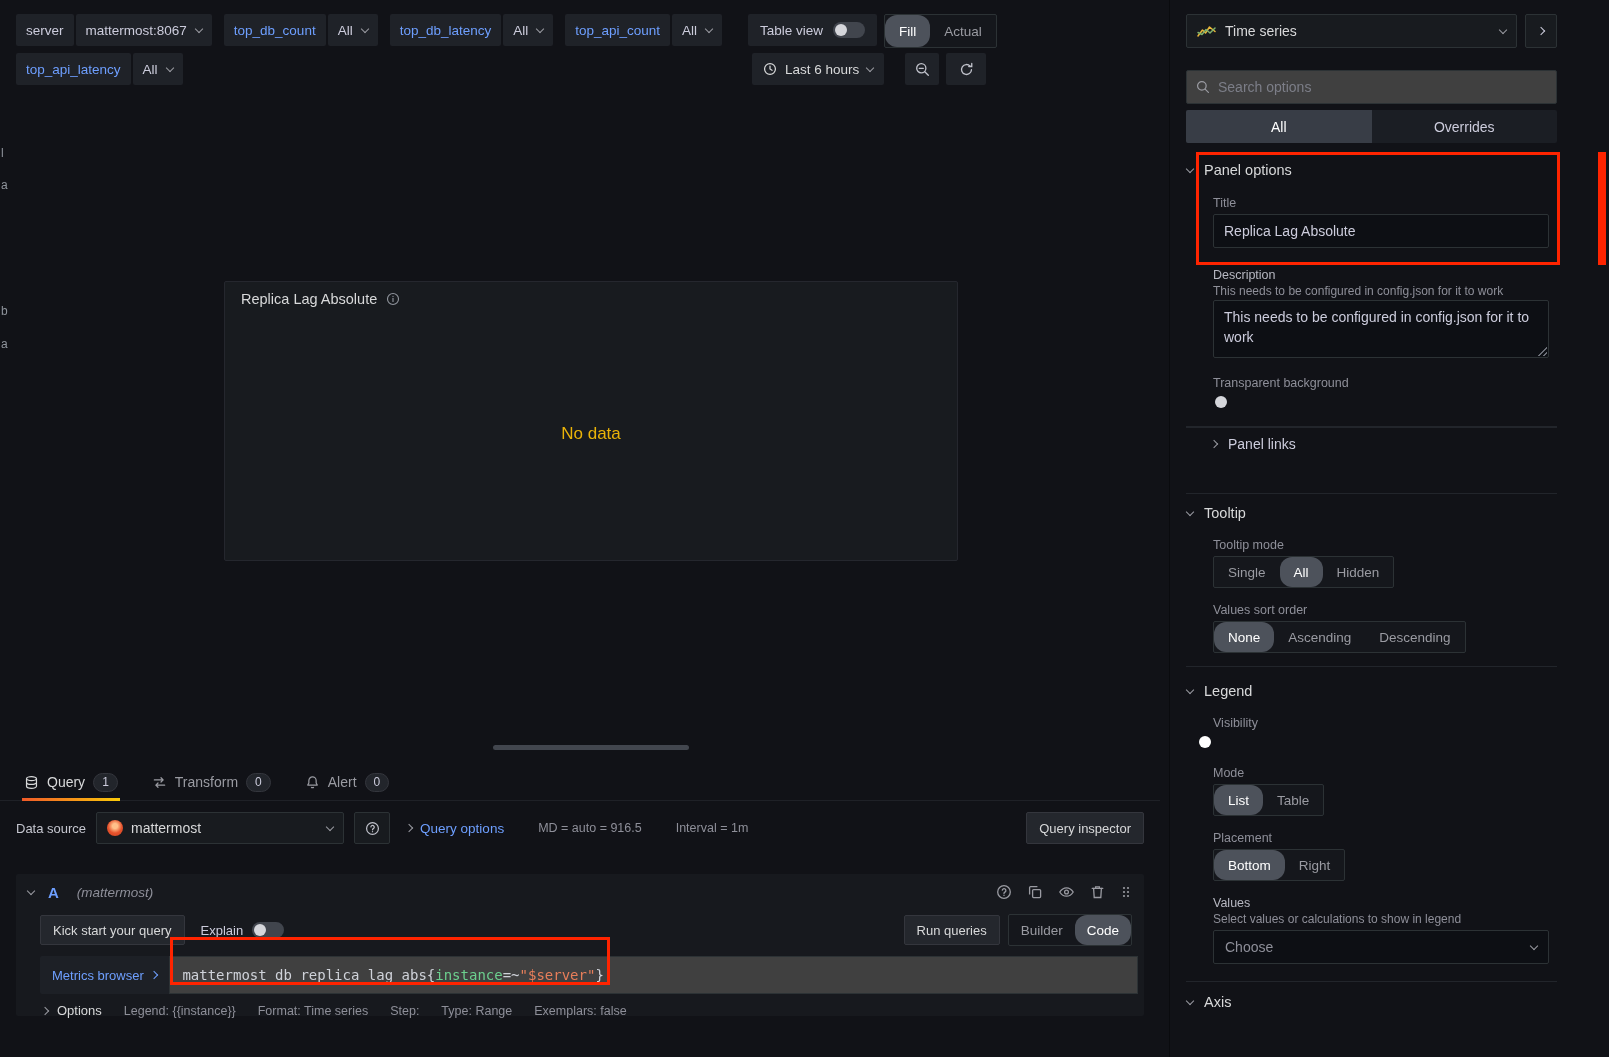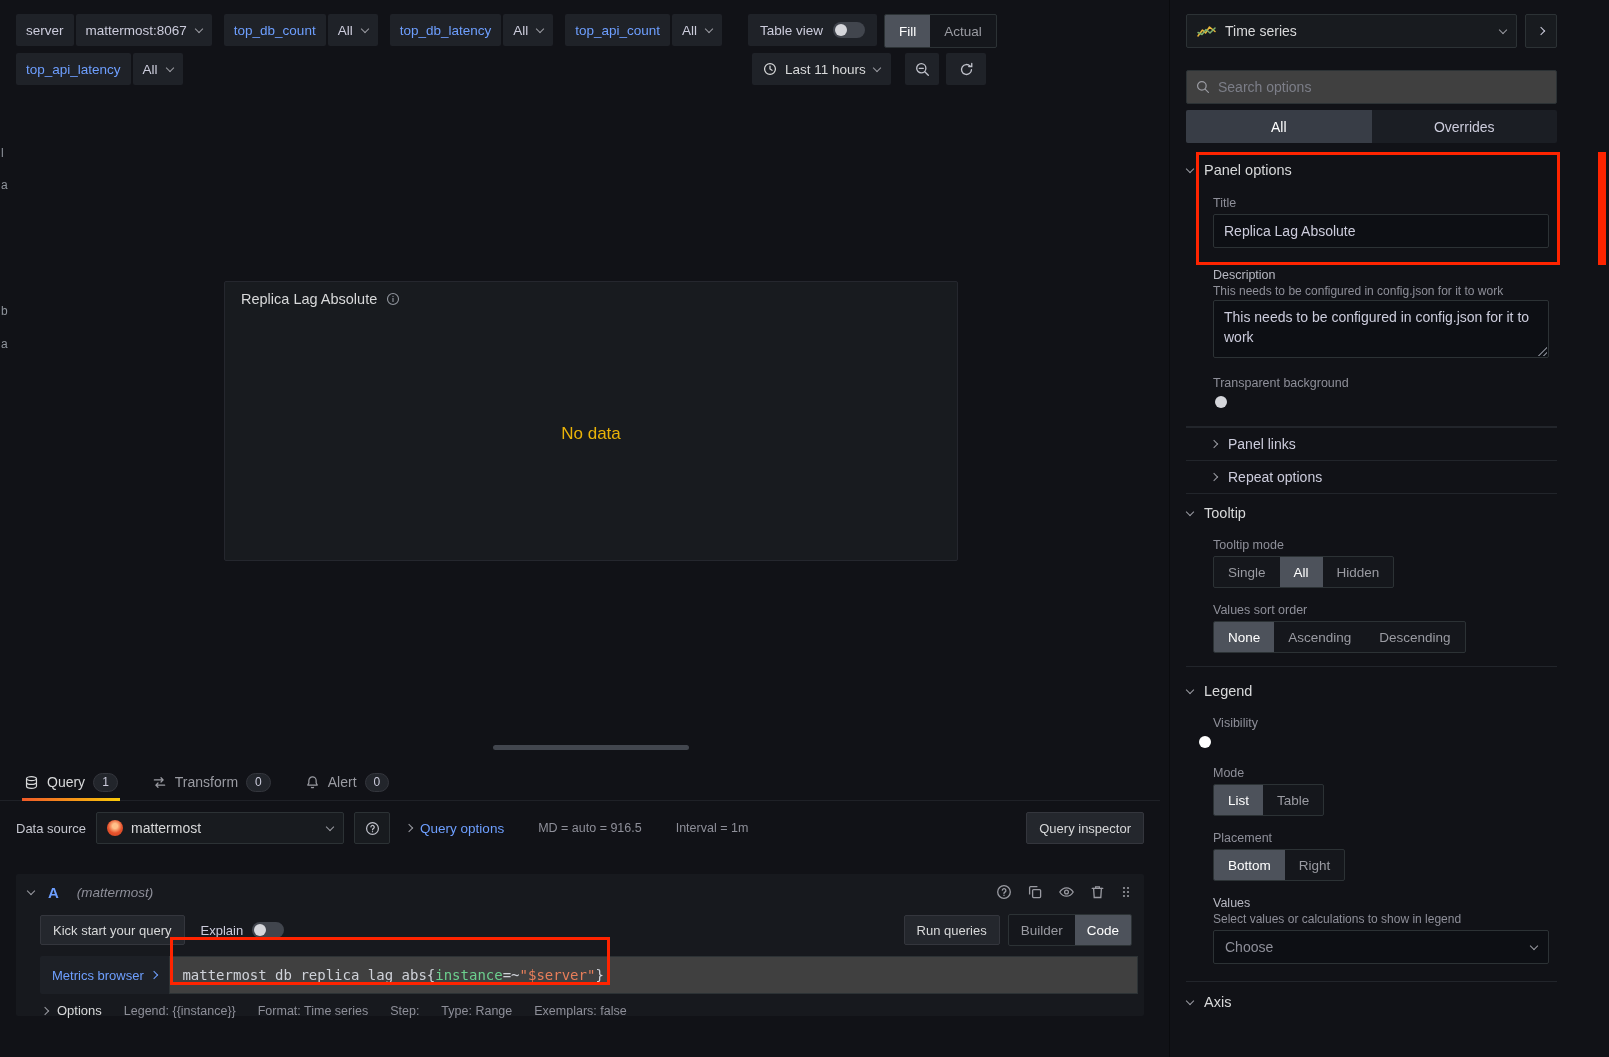--- a/index.html
+++ b/index.html
@@ -30,21 +30,21 @@
   
   .toggle { width:32px; height:16px; border-radius:9px; background:#41454d; position:relative; flex:0 0 auto; cursor:pointer; }
   .toggle::after { content:''; position:absolute; width:12px; height:12px; border-radius:50%;
                    background:#d5d6db; top:2px; left:2px; }
   .toggle.on { background:var(--accent); }
   .toggle.on::after { left:auto; right:2px; background:#fff; }
 
   
   .seg { display:inline-flex; border:1px solid var(--border); border-radius:2px; overflow:hidden; background:#15171c; }
   .seg .cell { height:30px; display:flex; align-items:center; padding:0 14px;
-               font-size:13.5px; color:var(--dim2); white-space:nowrap; cursor:pointer; }
+               font-size:13.5px; color:var(--dim2); white-space:nowrap; cursor:pointer;border-radius:12px; }
   .seg .cell.active { background:var(--seg-active); color:#fff; font-weight:500; }
 
   .btn { height:30px; display:inline-flex; align-items:center; padding:0 12px;
          background:#24272d; border:1px solid #34363d; border-radius:2px;
          color:var(--strong); font-size:13px; white-space:nowrap; cursor:pointer; }
 
   .tinput { background:var(--input); border:1px solid var(--border); border-radius:2px;
             color:var(--text); font-family:"Liberation Sans",sans-serif; font-size:14px; padding:0 10px; }
 
   
@@ -240,21 +240,21 @@
     <span class="cell">Actual</span>
   </div>
 
   <div class="abs flex timepicker">
     <span>
       <svg width="14" height="14" viewBox="0 0 16 16" fill="none" stroke="currentColor" stroke-width="1.4" stroke-linecap="round">
           <circle cx="8" cy="8" r="6.2"></circle>
           <path d="M8 4.6V8l2.3 1.5"></path>
         </svg>
     </span>
-    <span>Last 11 hours</span>
+    <span>Last 6 hours</span>
     <i class="cv down" style="color:#9a9ba2"></i>
   </div>
   <div class="abs icon-btn" style="left:905px; top:53px; width:34px;">
     <span>
       <svg width="15" height="15" viewBox="0 0 16 16" fill="none" stroke="currentColor" stroke-width="1.4" stroke-linecap="round">
           <circle cx="6.7" cy="6.7" r="4.9"></circle>
           <path d="M10.4 10.4L14.2 14.2"></path>
           <path d="M4.5 6.7h4.4"></path>
         </svg>
     </span>
@@ -482,24 +482,20 @@
   </div>
 
   <span class="field-label" style="left:43px; top:376px;">Transparent background</span>
   <span class="toggle abs" style="left:43px; top:394px;"></span>
 
   <div class="divider" style="top:426px;"></div>
   <div class="side-row" style="top:427px;">
     <i class="cv right"></i>
     <span>Panel links</span>
   </div>
-  <div class="side-row" style="top:460px;">
-    <i class="cv right"></i>
-    <span>Repeat options</span>
-  </div>
   <div class="divider" style="top:493px;"></div>
 
   
   <div class="sec-head" style="left:17px; top:505px;">
     <i class="cv down"></i>
     <span>Tooltip</span>
   </div>
   <span class="field-label" style="left:43px; top:538px;">Tooltip mode</span>
   <div class="seg abs" style="left:43px; top:556px;">
     <span class="cell">Single</span>

